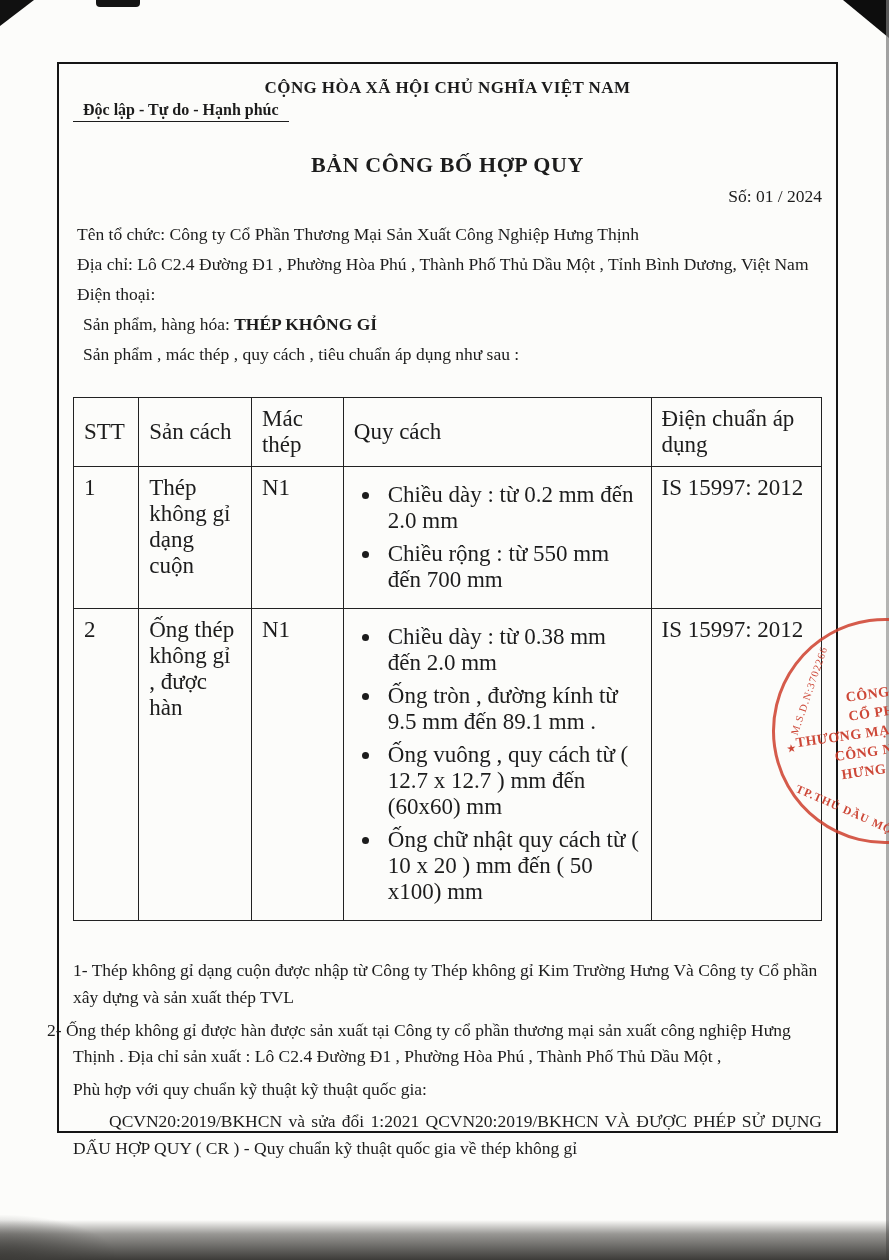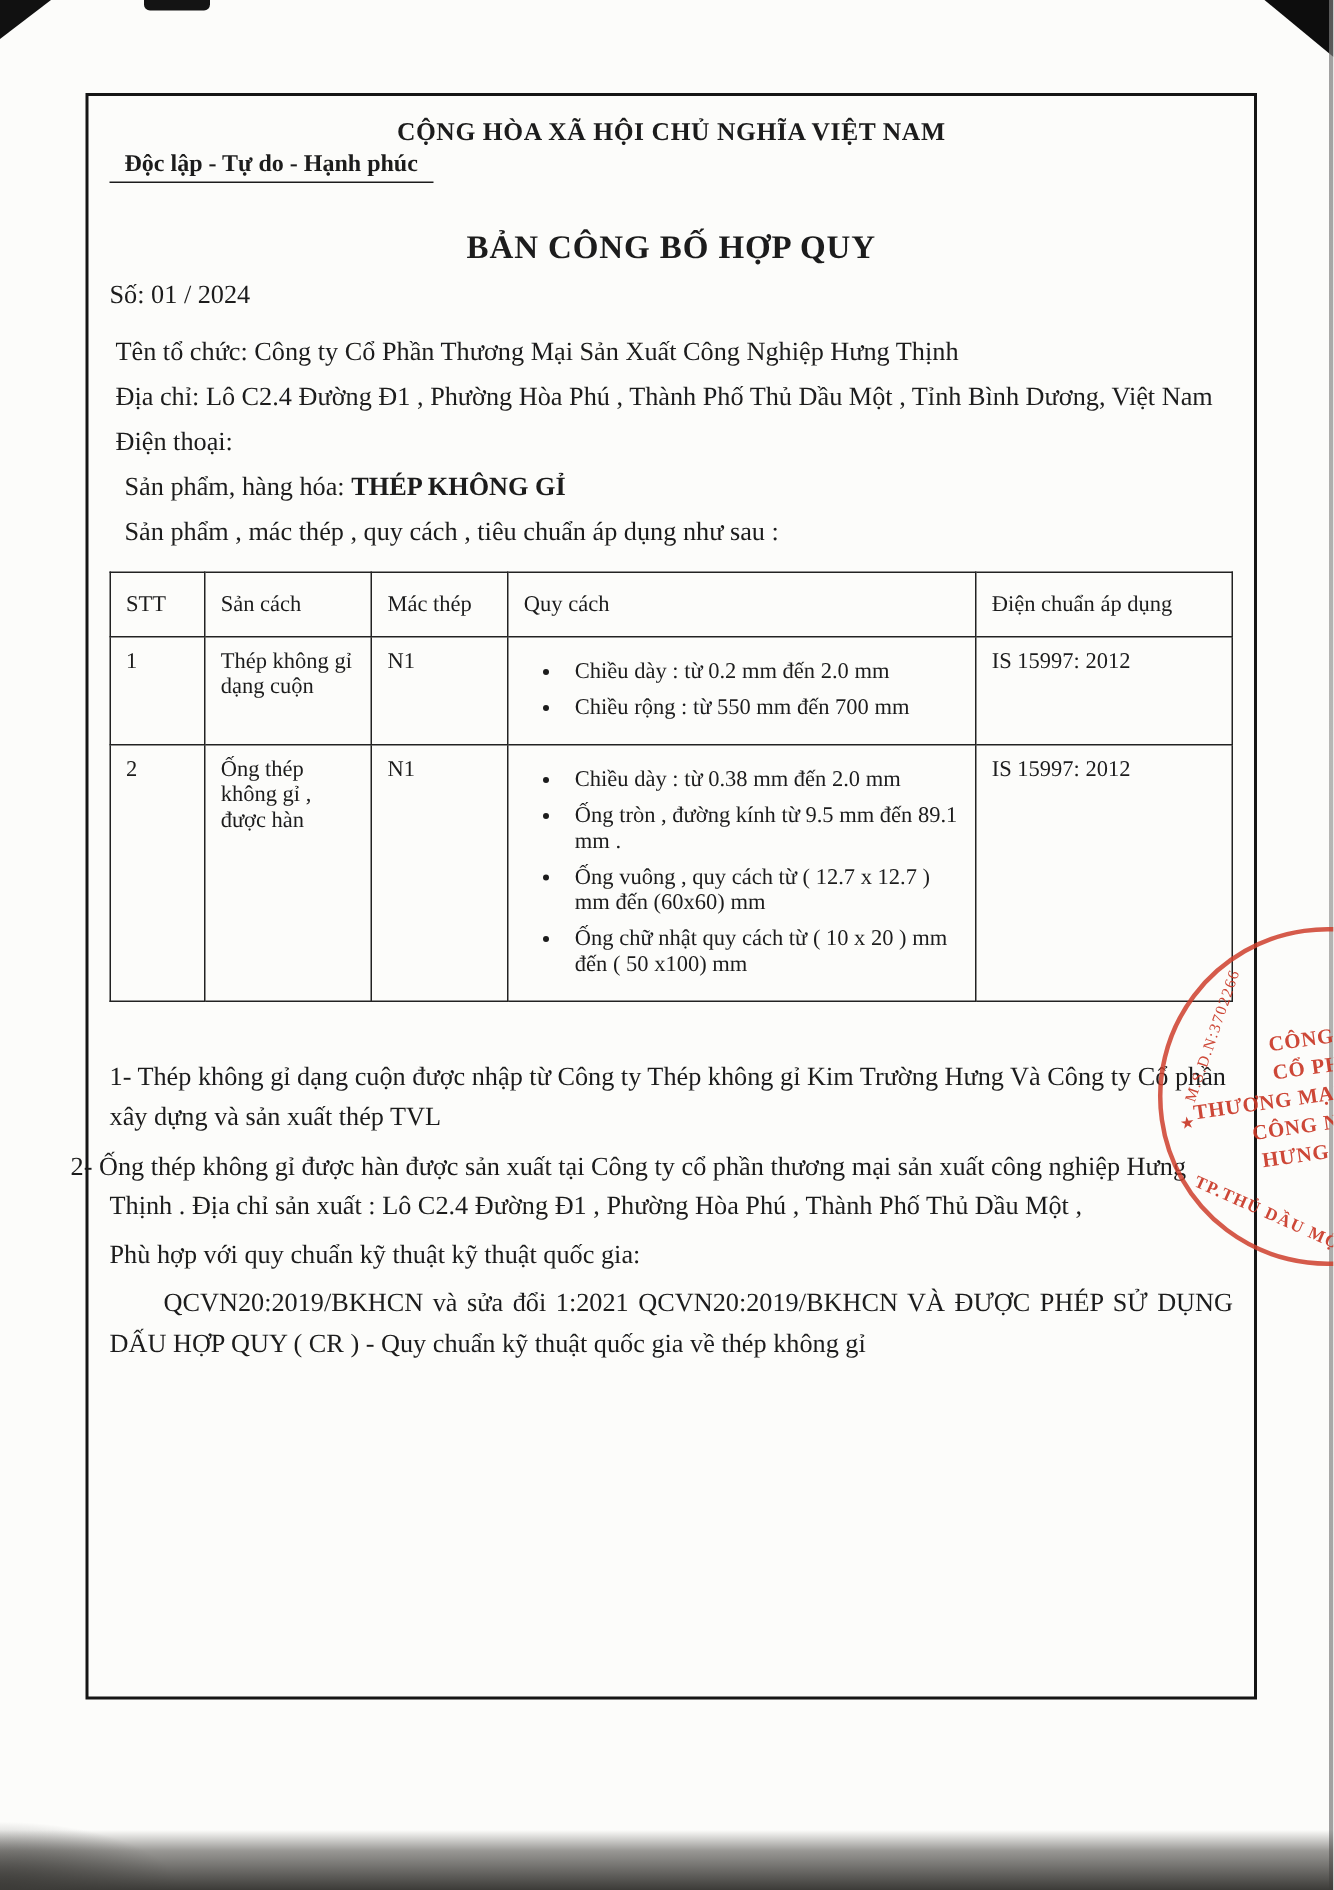--- a/index.html
+++ b/index.html
@@ -28,34 +28,34 @@
     border:2px solid #151515;
     box-sizing:border-box;
     padding:12px 14px 10px 14px;
   }
 
   
   .hdr-national{margin-top:2px;text-align:center;font-weight:bold;font-size:17px;letter-spacing:.4px;}
   .hdr-motto{margin-top:3px;text-align:left;font-weight:bold;font-size:16px;}
   .hdr-motto span{display:inline-block;border-bottom:1.6px solid #1c1c1c;padding:0 10px 2px 10px;}
   .doc-title{margin-top:30px;text-align:center;font-weight:bold;font-size:22px;letter-spacing:.6px;}
-  .doc-number{margin-top:8px;text-align:left;font-size:17.5px;}
+  .doc-number{margin-top:8px;text-align:right;font-size:17.5px;}
 
   
   .info{margin-top:12px;font-size:17.5px;line-height:1.72;}
   .info p{margin:0 0 0 4px;}
   .info .ind{margin-left:10px;}
   .bold{font-weight:bold;}
 
   
   table.spec{
     border-collapse:collapse;
     width:100%;
-    margin-top:12px;
-    font-size:15px;
+    margin-top:28px;
+    font-size:23px;
   }
   table.spec th,table.spec td{
     border:1.4px solid #222;
     padding:8px 10px;
     vertical-align:top;
     text-align:left;
     font-weight:normal;
   }
   table.spec th{height:26px;vertical-align:middle;}
   .col-stt{width:45px;text-align:center;}

